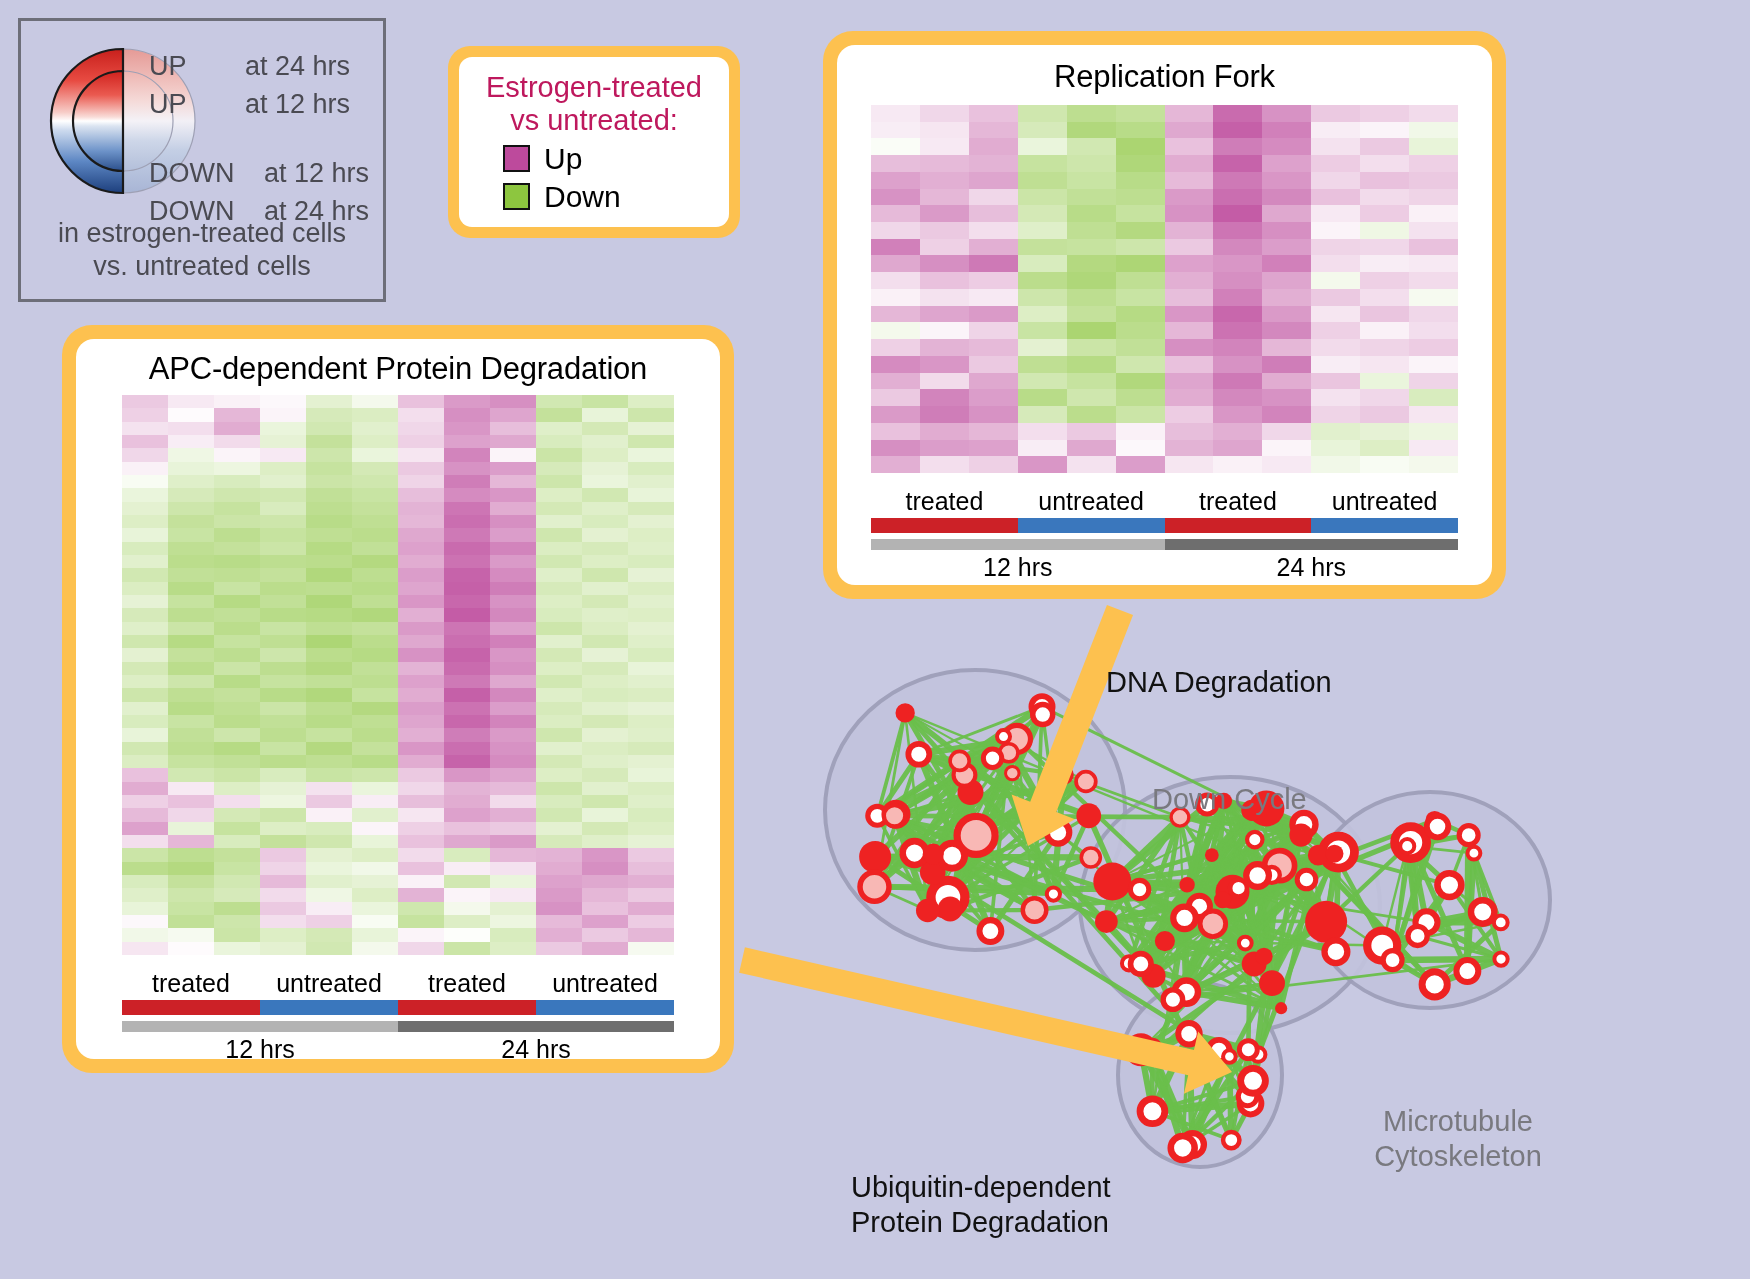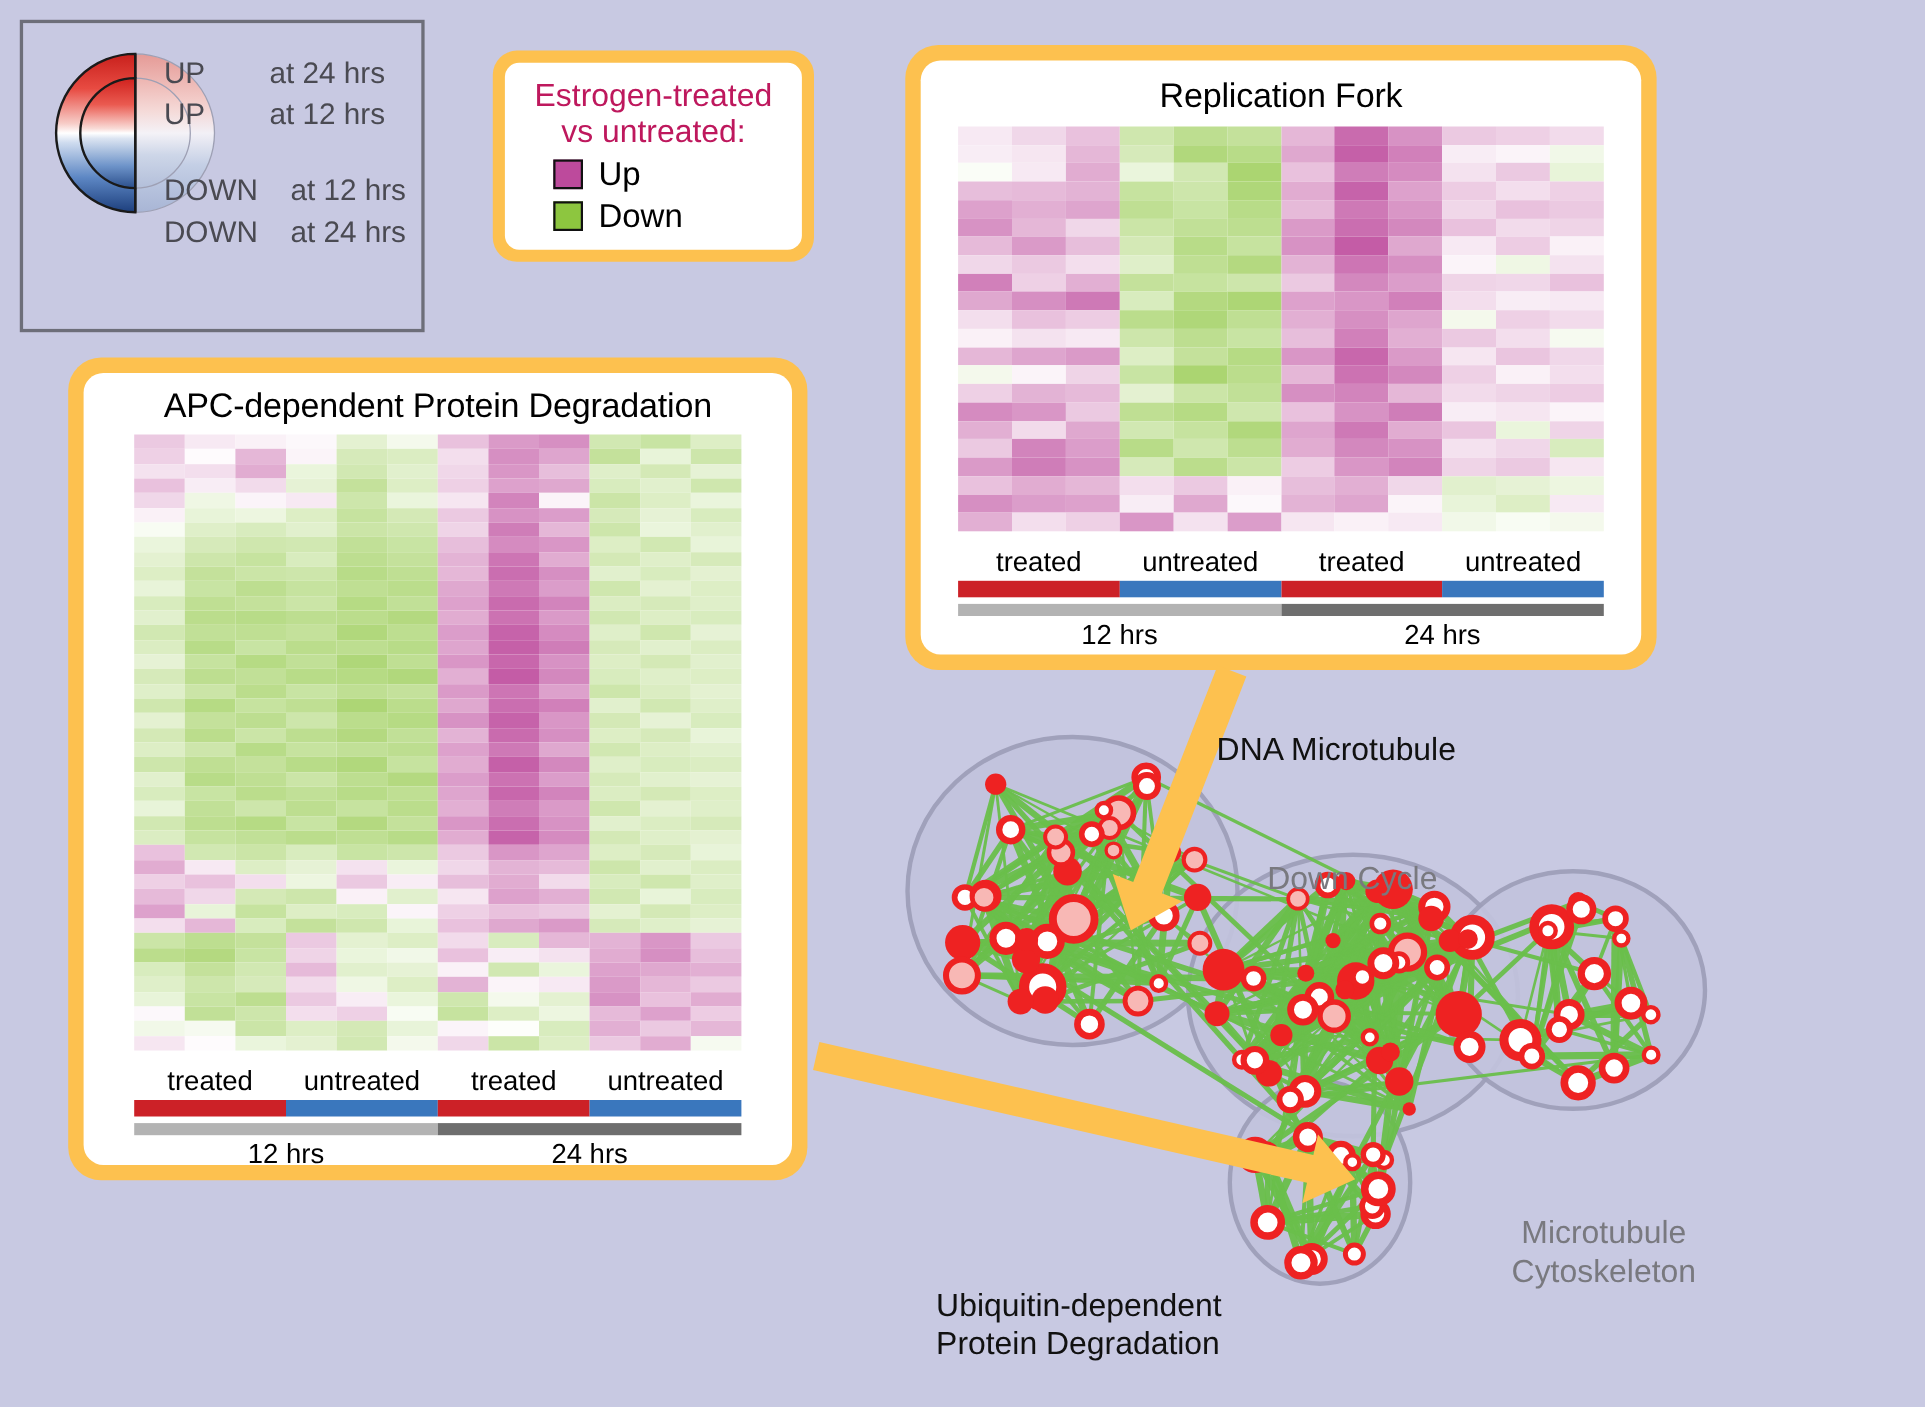--- a/index.html
+++ b/index.html
@@ -139,38 +139,42 @@
 
     <div class="legend-text" style="left:128px;top:68px;">UP</div>
     <div class="legend-text" style="left:224px;top:68px;">at 12 hrs</div>
 
     <div class="legend-text" style="left:128px;top:137px;">DOWN</div>
     <div class="legend-text" style="left:243px;top:137px;">at 12 hrs</div>
 
     <div class="legend-text" style="left:128px;top:175px;">DOWN</div>
     <div class="legend-text" style="left:243px;top:175px;">at 24 hrs</div>
 
+    <div class="legend-caption">
+      <div>in estrogen-treated cells</div>
+      <div>vs. untreated cells</div>
+    </div>
   </div>
 
   <div class="panel-outer" style="left:448px;top:46px;width:292px;height:192px;border-radius:22px;padding:11px;">
     <div class="panel-inner" style="border-radius:13px;padding:14px 6px 6px 6px;">
       <div class="keycard-text">Estrogen-treated</div>
       <div class="keycard-text">vs untreated:</div>
       <div class="key-row">
         <span class="swatch" id="sw-up" style="background: rgb(189, 74, 156);"></span>
         <span class="key-label">Up</span>
       </div>
       <div class="key-row">
         <span class="swatch" id="sw-down" style="background: rgb(141, 198, 63);"></span>
         <span class="key-label">Down</span>
       </div>
     </div>
   </div>
 
-  <div class="panel-outer" style="left:823px;top:31px;width:683px;height:568px;margin-top:10px;">
+  <div class="panel-outer" style="left:823px;top:31px;width:683px;height:568px;">
     <div class="panel-inner" style="padding:14px 34px 12px 34px;">
       <div class="panel-title">Replication Fork</div>
       <div class="hm" id="hm-rep" style="height: 368px; grid-template-columns: repeat(12, 1fr); margin: 10px 0px 14px;">
           <i style="background:rgb(247,233,243)"></i>
           <i style="background:rgb(240,215,233)"></i>
           <i style="background:rgb(233,193,221)"></i>
           <i style="background:rgb(207,231,174)"></i>
           <i style="background:rgb(189,222,144)"></i>
           <i style="background:rgb(196,225,155)"></i>
           <i style="background:rgb(229,183,215)"></i>
@@ -1564,20 +1568,20 @@
       <circle cx="1229.3930427297907" cy="1056.5137444033255" r="6.317010969071188" fill="#ffffff" stroke="#ee2222" stroke-width="4"></circle>
       <circle cx="1182.7092352578509" cy="1147.9880676931314" r="11.950927260308958" fill="#ffffff" stroke="#ee2222" stroke-width="6.5730099931699275"></circle>
       <path d="M 1106.956087975697 604.9150851430684 L 1030.2108325464922 801.7833490701595 L 1011.5766725117736 794.5191849888284
              L 1028 846 L 1074.9328166298167 819.2173428653538 L 1056.298656595098 811.9531787840227
              L 1133.043912024303 615.0849148569316 Z" fill="#fdc14f"></path>
       <path d="M 739.1032775804722 972.6731605854343 L 1188.1592203044538 1075.3145189223444 L 1183.925549075913 1093.83683054721
              L 1232 1072 L 1198.1863363720502 1031.4458861266103 L 1193.9526651435094 1049.9681977514758
              L 744.8967224195278 947.3268394145657 Z" fill="#fdc14f"></path>
     </svg>
 
-  <div class="netlabel black" style="left:1106px;top:665px;">DNA Microtubule</div>
+  <div class="netlabel black" style="left:1106px;top:665px;">DNA Degradation</div>
   <div class="netlabel gray" style="left:1152px;top:782px;">Down Cycle</div>
   <div class="netlabel gray right" style="left:1374px;top:1104px;width:168px;text-align:center;">Microtubule
 Cytoskeleton</div>
   <div class="netlabel black" style="left:851px;top:1170px;">Ubiquitin-dependent
 Protein Degradation</div>
 
 </div>
 
 </body></html>

